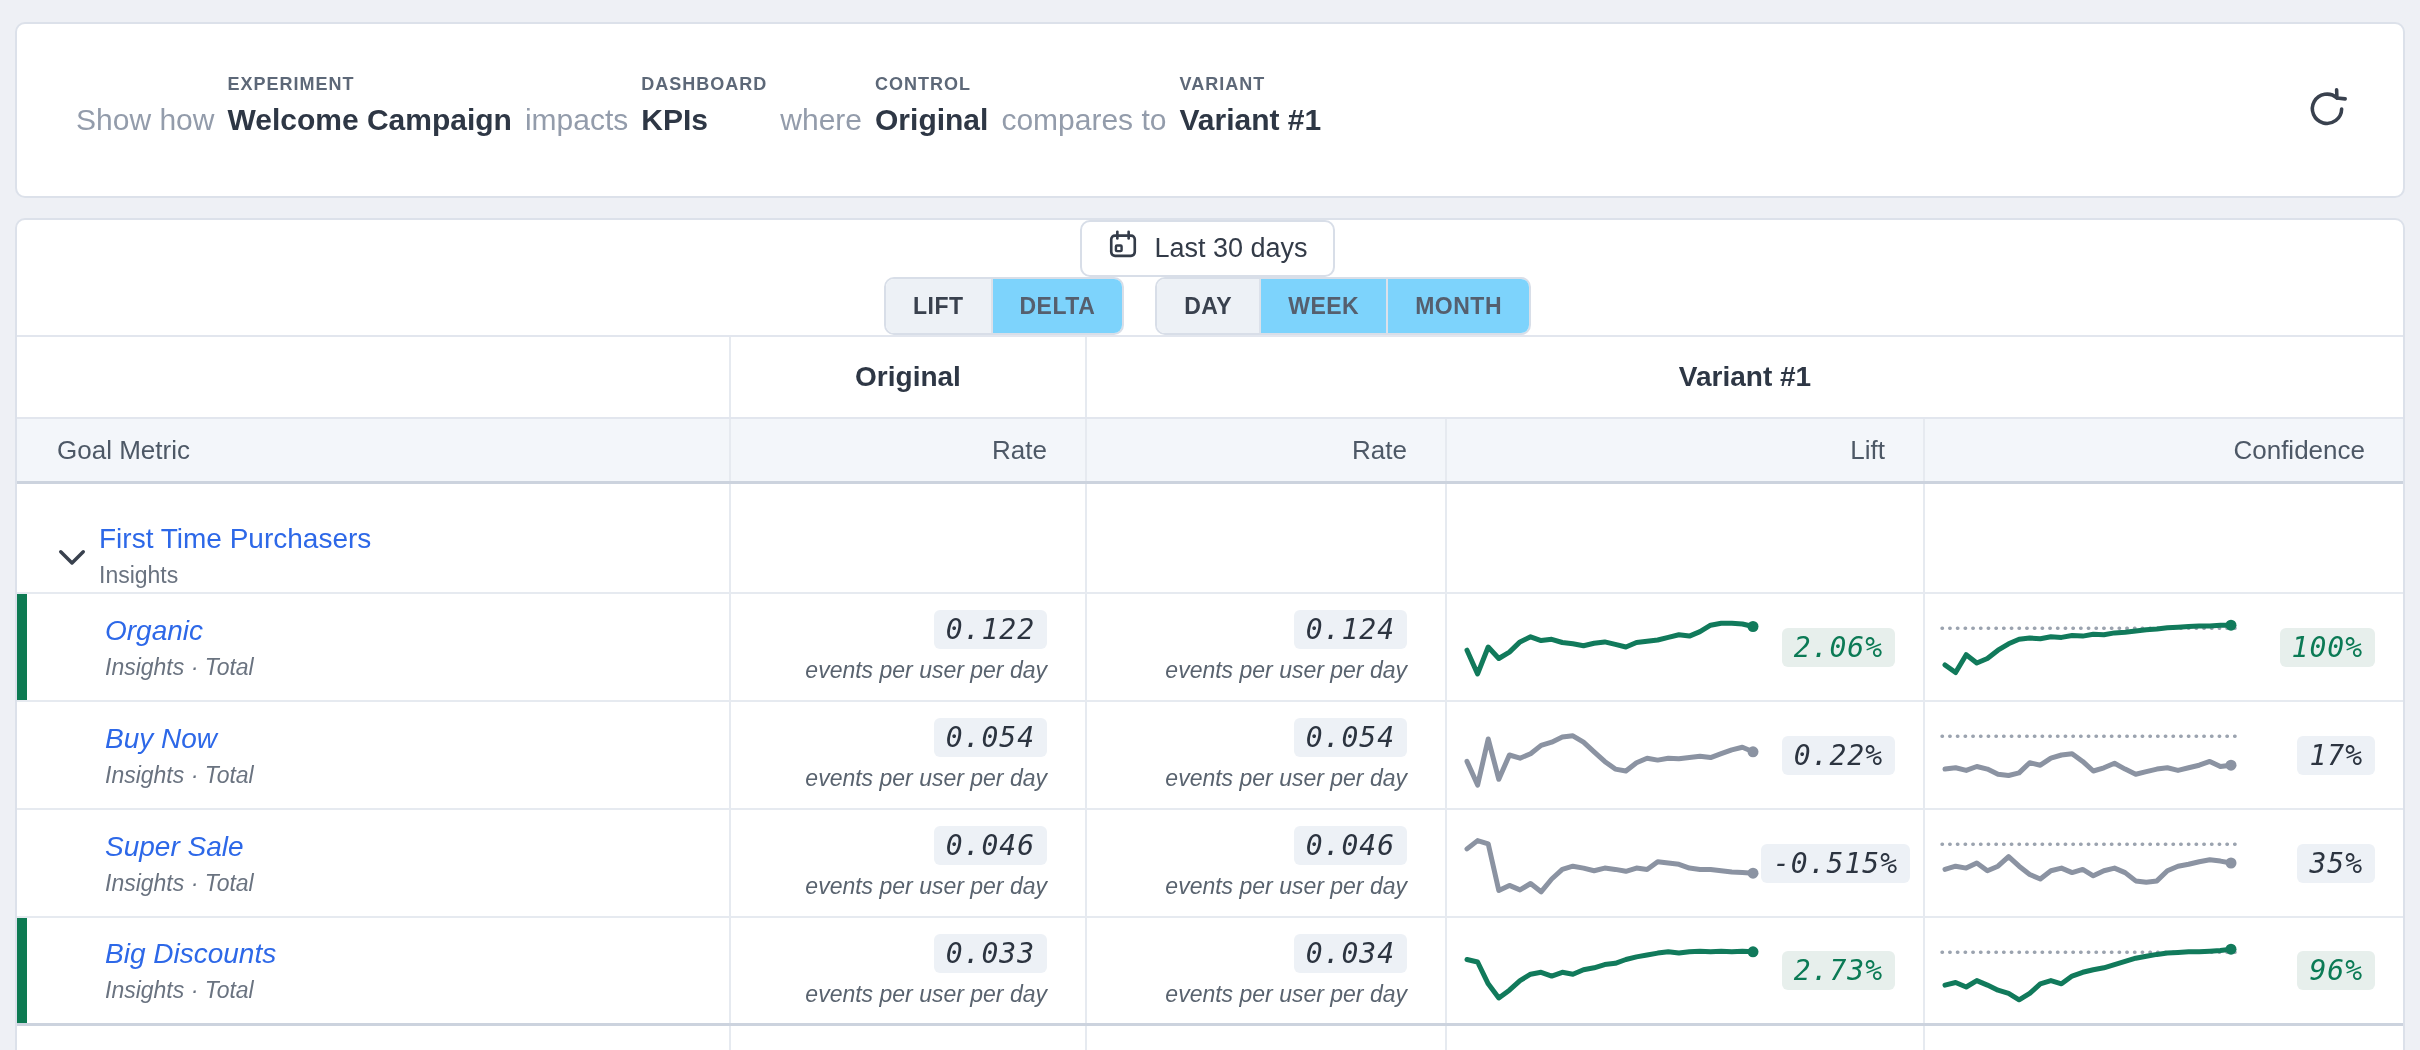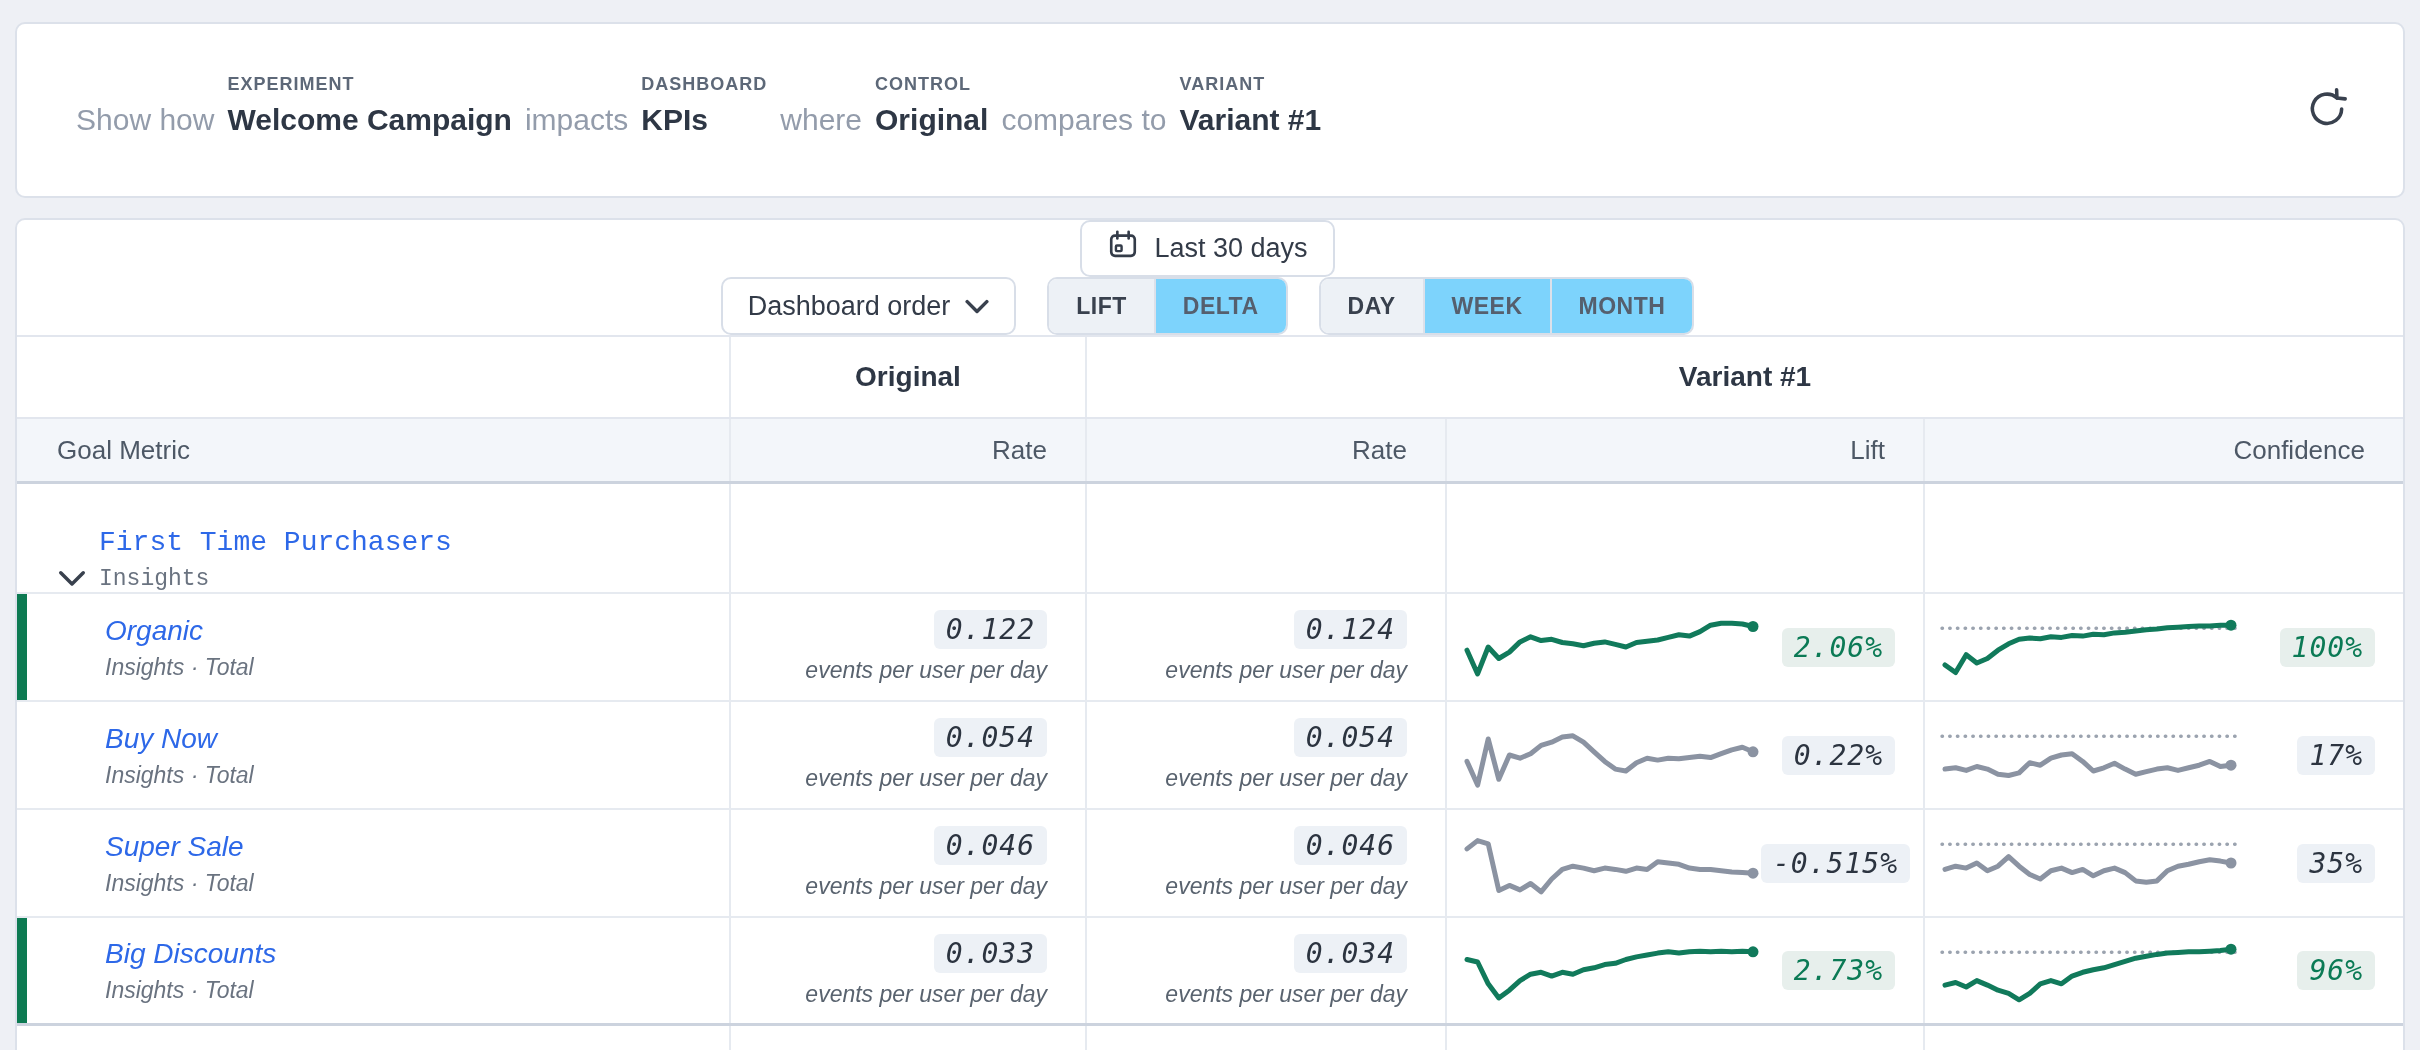--- a/index.html
+++ b/index.html
@@ -54,21 +54,21 @@
   .thead-cols .cell { display:flex; align-items:center; font-size:26px; color:#4d5866; }
   .goal-h { padding-left:40px; }
   .right-h { justify-content:flex-end; padding-right:38px; }
 
   .group-row { height:110px; border-bottom:2px solid #e6eaf0; }
   .metric-row { height:108px; border-bottom:2px solid #e6eaf0;font-style:italic; }
   .metric-row.last { border-bottom:3px solid #ccd3de; }
   .partial-row { height:40px; }
 
   .goal-cell { display:flex; align-items:center; }
-  .group-goal { align-items:flex-end; padding-top:34px;font-family:Liberation Mono, monospace; }
+  .group-goal { align-items:center; padding-top:34px; }
   .chev-btn { width:34px; margin:8px 10px 0 38px; background:none; border:none; cursor:pointer; }
   .textstack { display:flex; flex-direction:column; }
   .indent { padding-left:88px; }
   .mname { font-size:28px; color:#2d68e8; line-height:34px; cursor:pointer; }
   .msub { font-size:23px; color:#6a7380; margin-top:6px; }
   .sigbar { position:absolute; left:0; top:0; bottom:0; width:10px; background:#0d7a52; }
 
   .rate-cell { display:flex; flex-direction:column; align-items:flex-end; justify-content:center;
                padding-right:38px; }
   .chip { font-family:"DejaVu Sans Mono", monospace; font-size:28px; color:#2c3440;
@@ -125,28 +125,20 @@
           <rect x="4.5" y="7" width="25" height="21.5" rx="4" stroke="#343c49" stroke-width="2.8"></rect>
           <line x1="11" y1="3" x2="11" y2="10" stroke="#343c49" stroke-width="2.8" stroke-linecap="round"></line>
           <line x1="23" y1="3" x2="23" y2="10" stroke="#343c49" stroke-width="2.8" stroke-linecap="round"></line>
           <rect x="9.5" y="17.5" width="6" height="6" rx="1" stroke="#343c49" stroke-width="2.6"></rect>
         </svg>
       </span>
       <span>Last 30 days</span>
     </button>
 
     <div class="right-controls">
-      <button class="btn">
-        <span>Dashboard order</span>
-        <span>
-          <svg width="24" height="18" viewBox="0 0 22 16" fill="none">
-            <polyline points="2,4 11,13 20,4" stroke="#39414e" stroke-width="3.2" stroke-linecap="round" stroke-linejoin="round"></polyline>
-          </svg>
-        </span>
-      </button>
 
       <div class="seg-group">
         <button class="seg selected">LIFT</button>
         <button class="seg">DELTA</button>
       </div>
 
       <div class="seg-group">
         <button class="seg selected">DAY</button>
         <button class="seg">WEEK</button>
         <button class="seg">MONTH</button>

